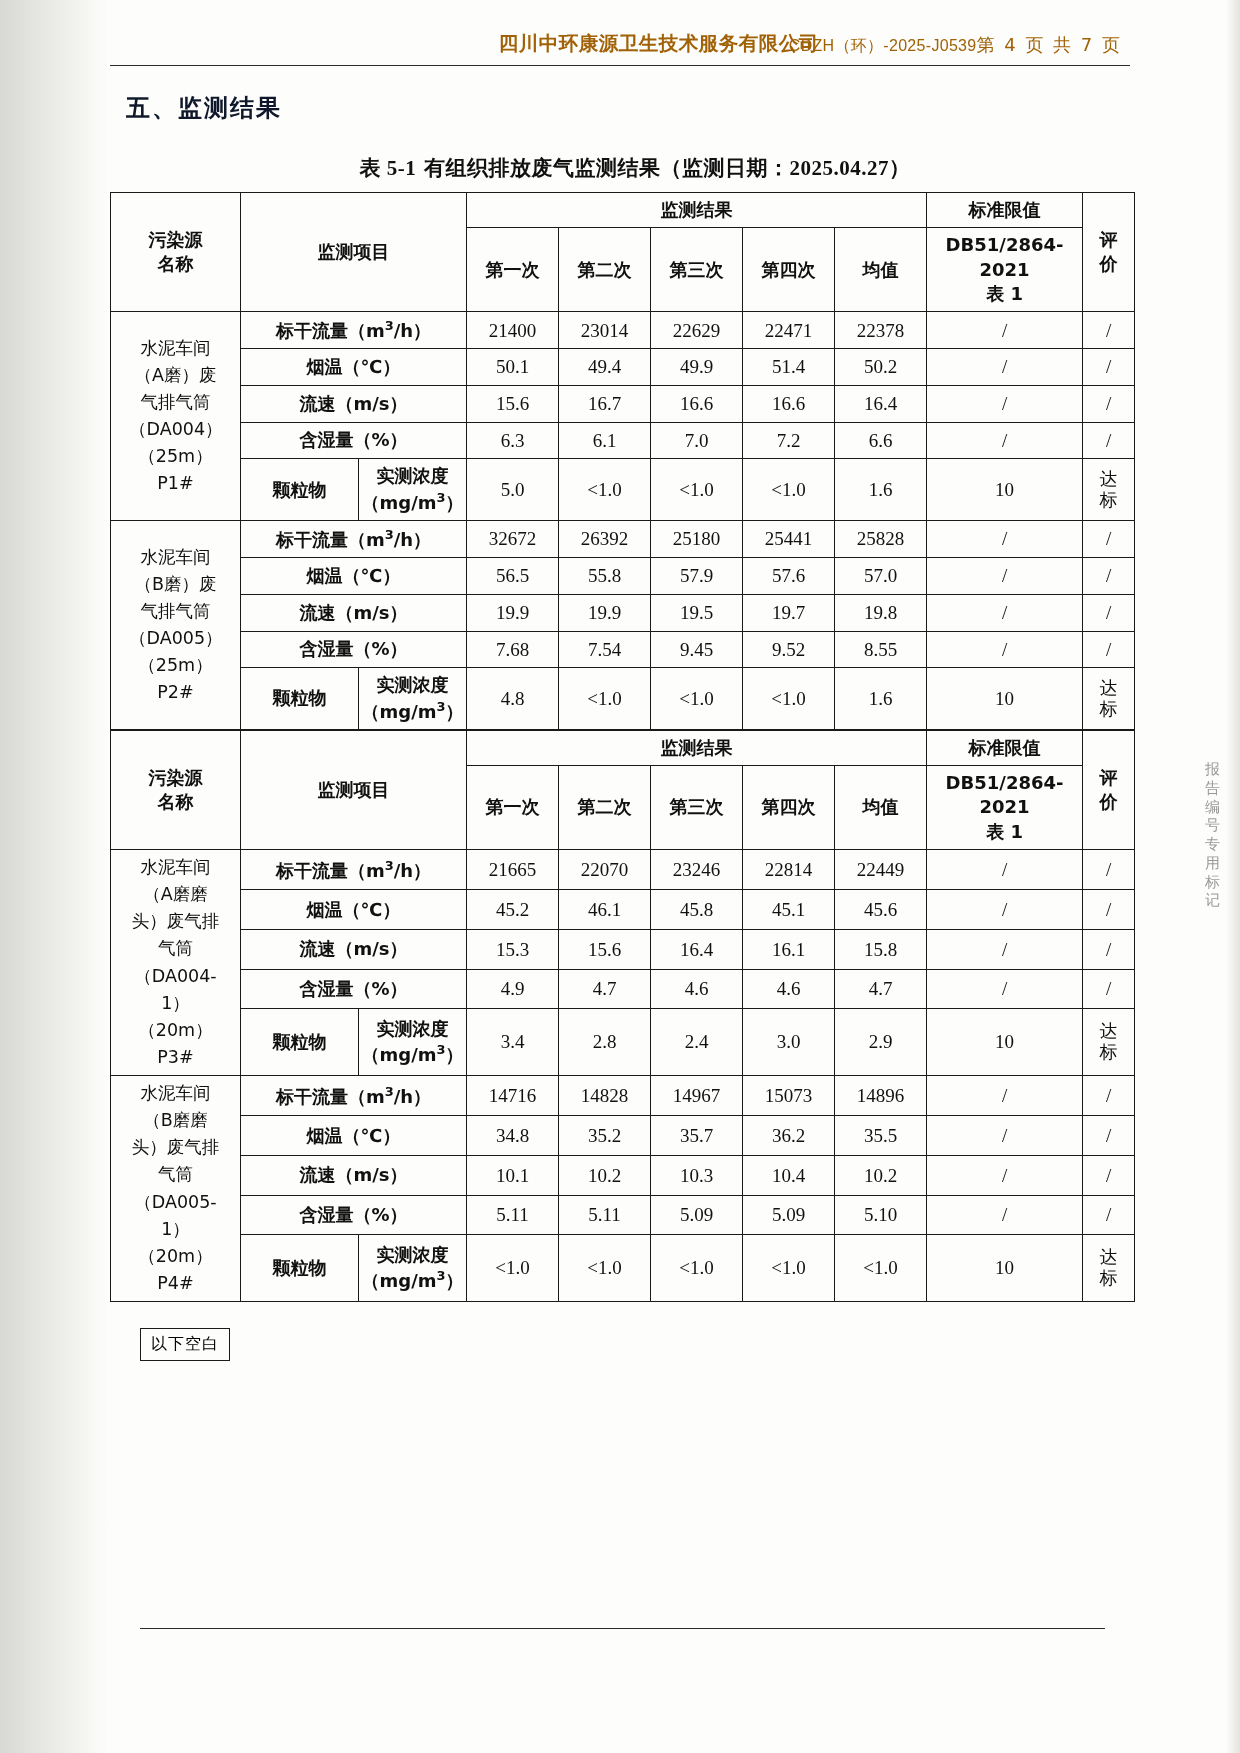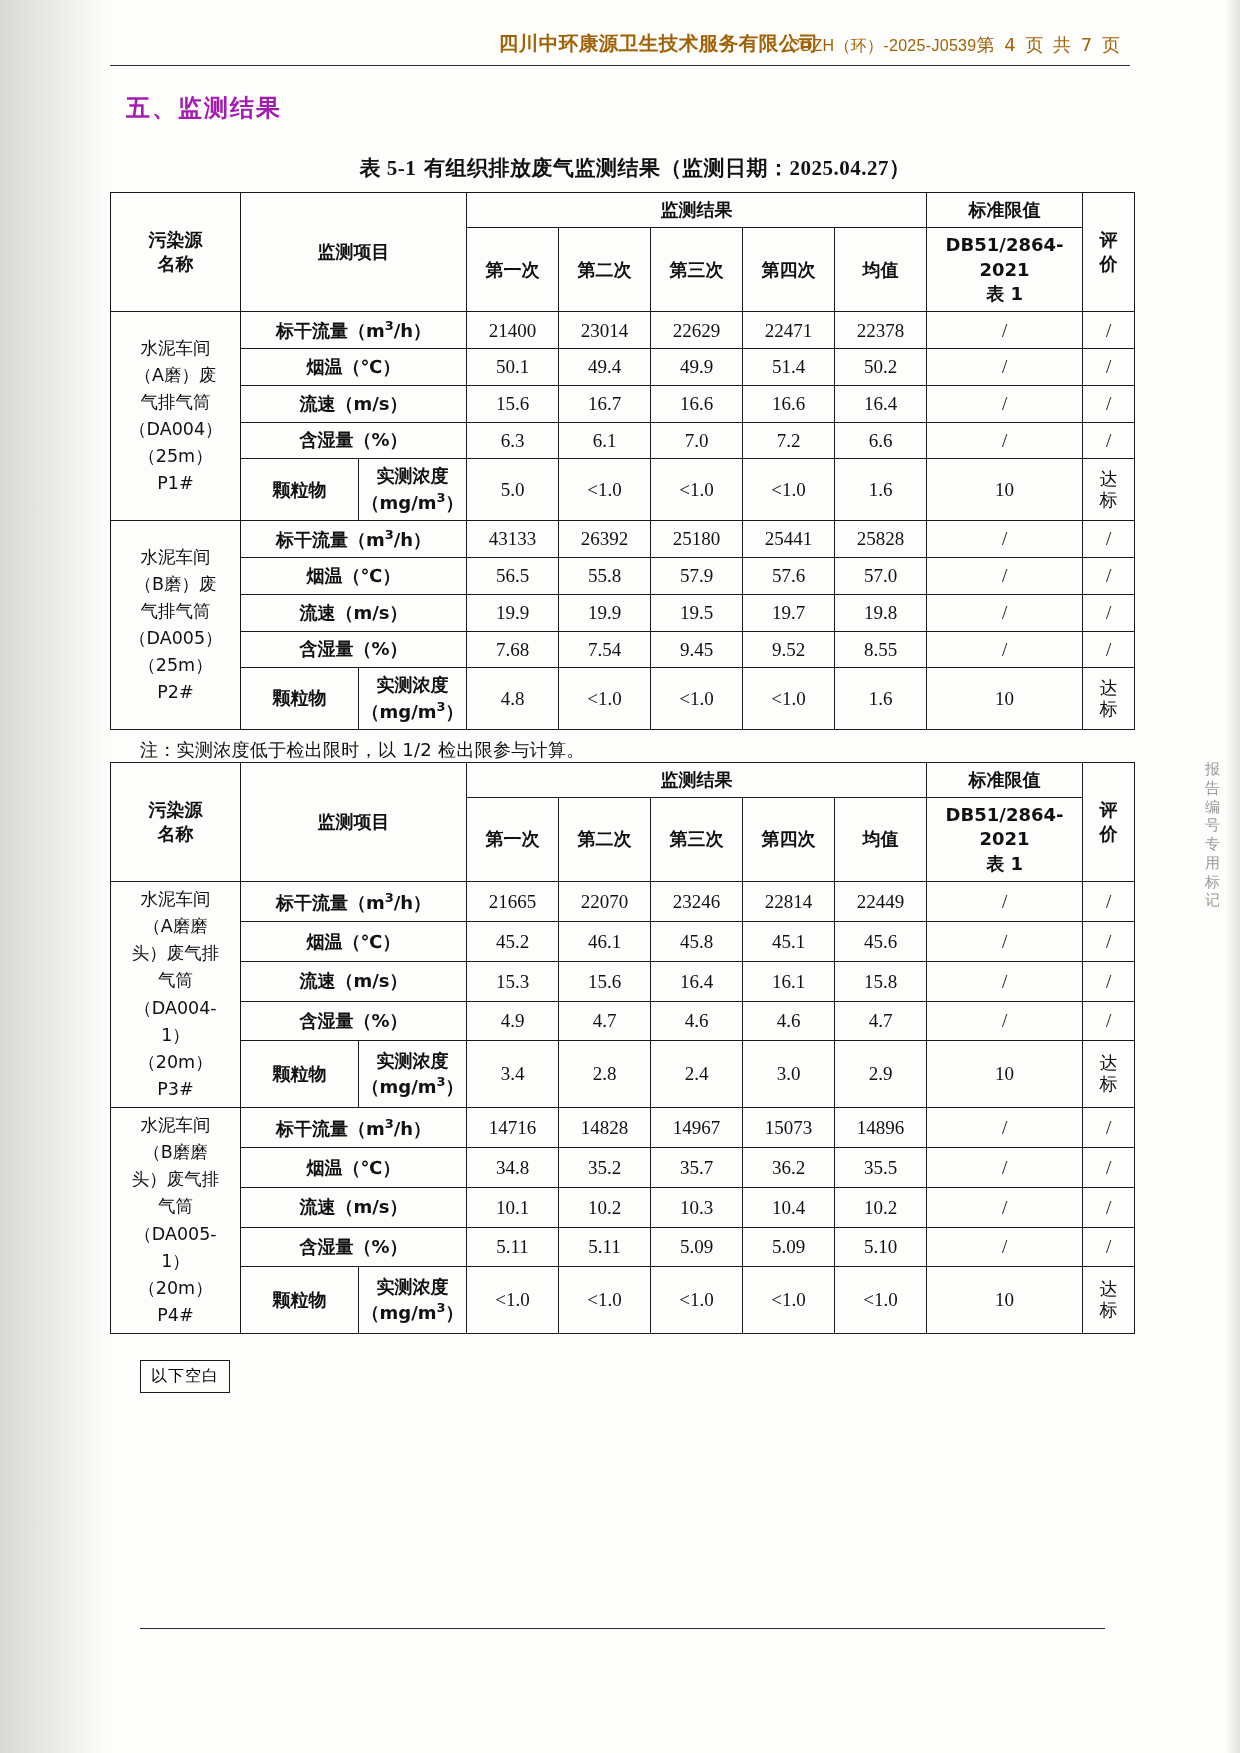--- a/index.html
+++ b/index.html
@@ -48,21 +48,21 @@
     font-size: 18px;
     letter-spacing: 2px;
   }
   
   .section-title {
     margin: 26px 0 0 16px;
     font-family: "DejaVu Sans", sans-serif;
     font-size: 24px;
     font-weight: 700;
     letter-spacing: 2px;
-    color: #a21caf;
+    color: #0f172a;
   }
   .table-caption {
     margin: 30px 0 10px 0;
     text-align: center;
     font-size: 21px;
     font-weight: 700;
     font-family: "DejaVu Sans", sans-serif;
     letter-spacing: 0.5px;
     color: #111;
     padding-left: 30px;
@@ -278,21 +278,21 @@
             <td class="num">1.6</td>
             <td class="num">10</td>
             <td class="vert">
               <span>达</span>
               <span>标</span>
             </td>
           </tr>
           <tr>
             <td class="src" rowspan="5">水泥车间（B磨）废气排气筒（DA005）（25m）P2#</td>
             <td class="item" colspan="2">标干流量（m<span class="sup">3</span>/h）</td>
-            <td class="num">43133</td>
+            <td class="num">32672</td>
             <td class="num">26392</td>
             <td class="num">25180</td>
             <td class="num">25441</td>
             <td class="num">25828</td>
             <td class="num">/</td>
             <td class="num">/</td>
           </tr>
           <tr>
             <td class="item" colspan="2">烟温（℃）</td>
             <td class="num">56.5</td>
@@ -333,21 +333,20 @@
             <td class="num">1.6</td>
             <td class="num">10</td>
             <td class="vert">
               <span>达</span>
               <span>标</span>
             </td>
           </tr>
         </tbody>
     </table>
 
-    <div class="note">注：实测浓度低于检出限时，以 1/2 检出限参与计算。</div>
 
     
 
     <table class="rep">
       <colgroup>
         <col style="width:130px">
           <col style="width:118px">
           <col style="width:108px">
         <col style="width:92px">
           <col style="width:92px">

